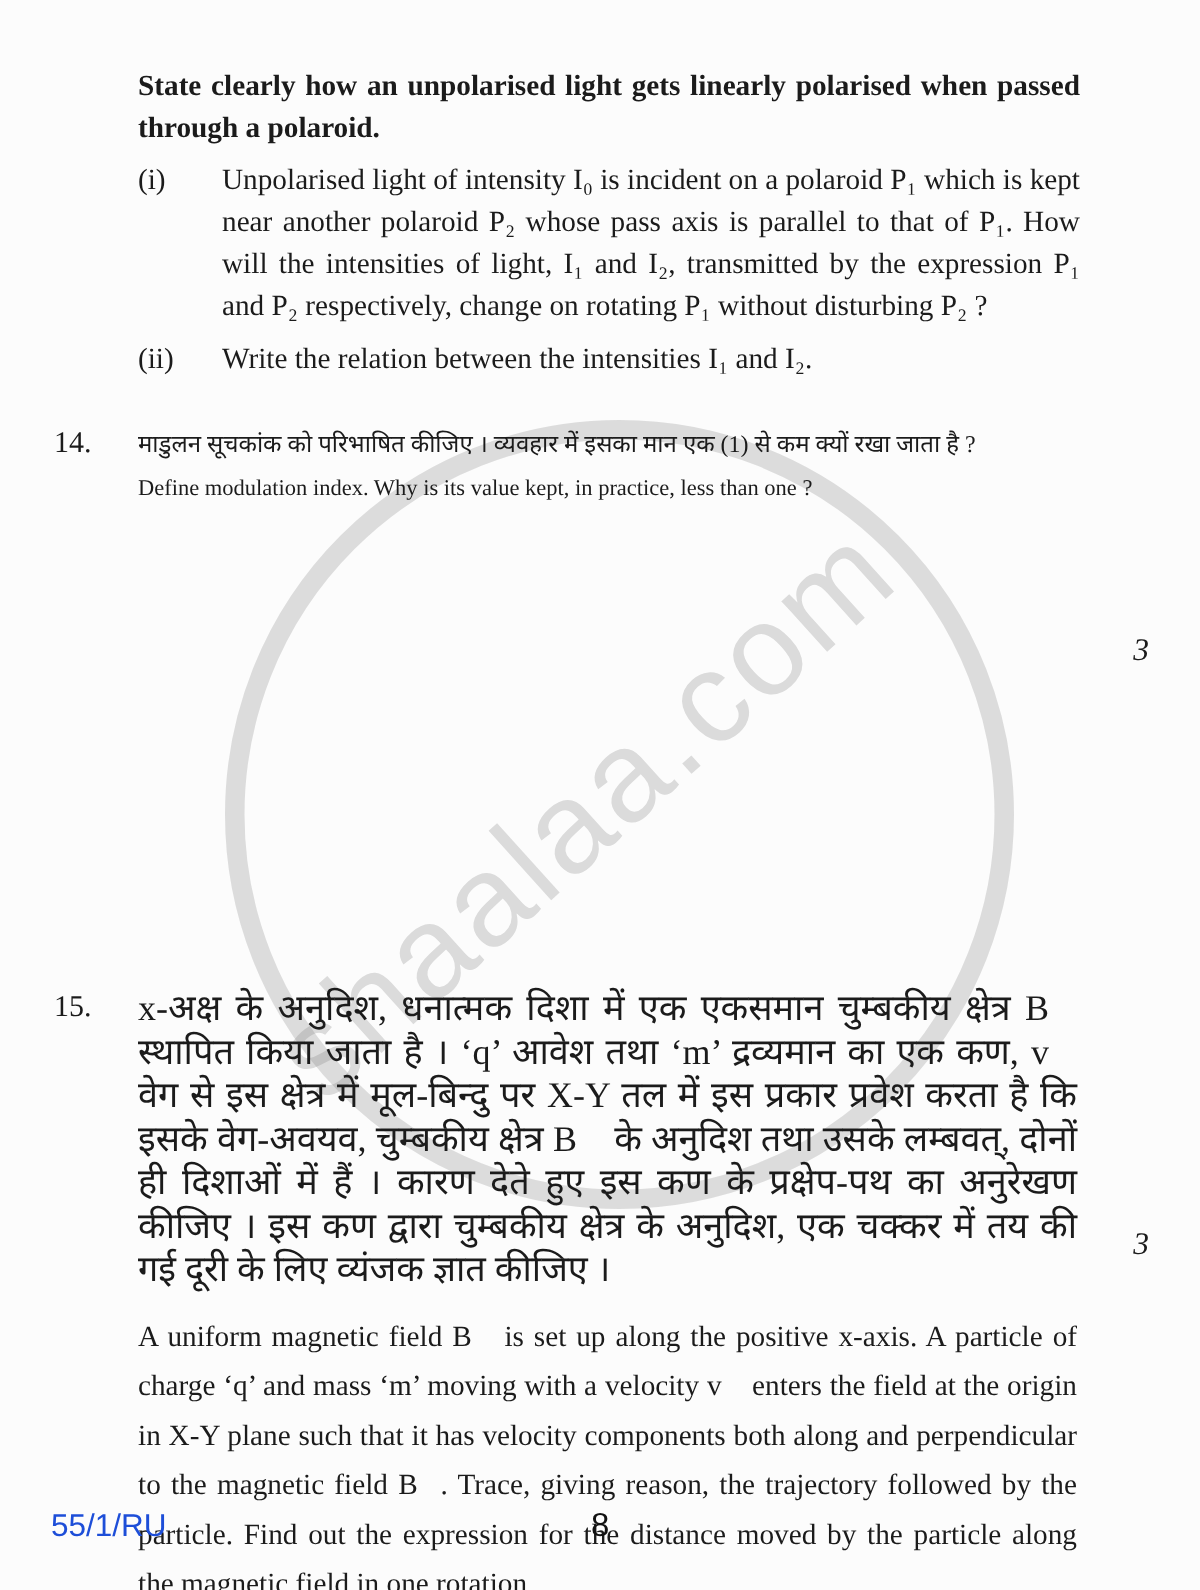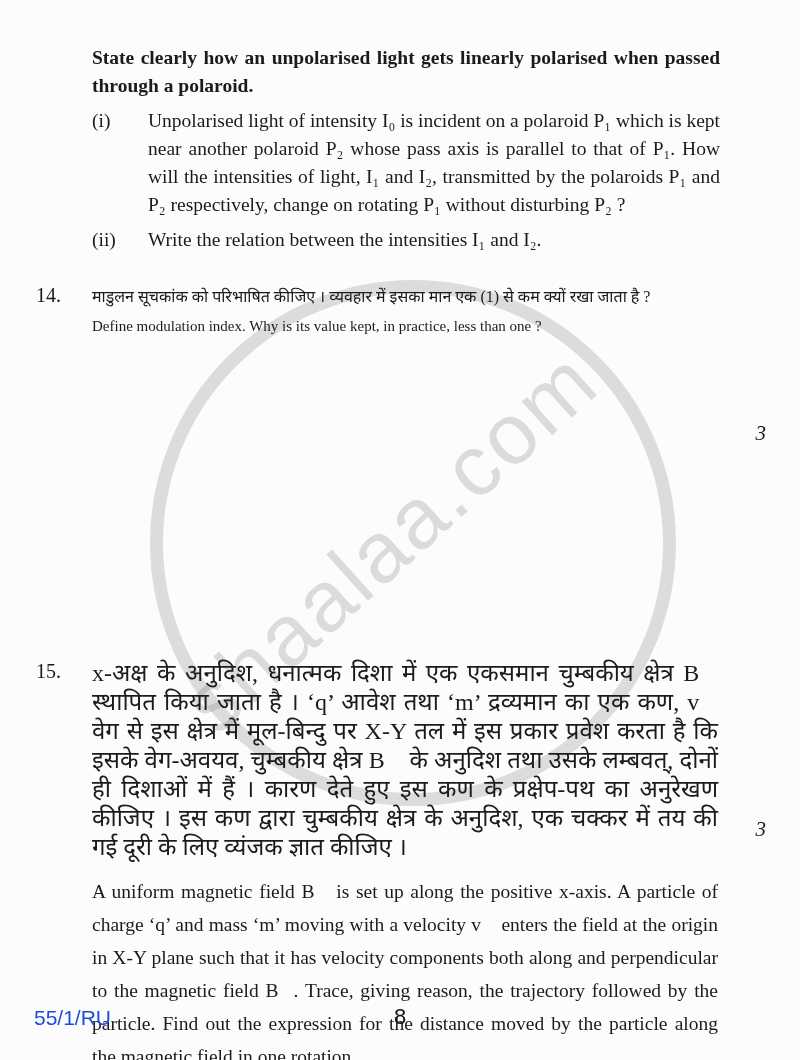--- a/index.html
+++ b/index.html
@@ -97,21 +97,21 @@
 
 <div class="page">
 
   <div class="watermark-ring"></div>
   <div class="watermark-text">shaalaa.com</div>
 
   <div class="intro">
     <div class="stem">State clearly how an unpolarised light gets linearly polarised when passed through a polaroid.</div>
     <div class="subq">
       <div class="subq-label">(i)</div>
-      <div class="subq-text">Unpolarised light of intensity I₀ is incident on a polaroid P₁ which is kept near another polaroid P₂ whose pass axis is parallel to that of P₁. How will the intensities of light, I₁ and I₂, transmitted by the polaroids P₁ and P₂ respectively, change on rotating P₁ without disturbing P₂ ?</div>
+      <div class="subq-text">Unpolarised light of intensity I₀ is incident on a polaroid P₁ which is kept near another polaroid P₂ whose pass axis is parallel to that of P₁. How will the intensities of light, I₁ and I₂, transmitted by the expression P₁ and P₂ respectively, change on rotating P₁ without disturbing P₂ ?</div>
     </div>
     <div class="subq">
       <div class="subq-label">(ii)</div>
       <div class="subq-text">Write the relation between the intensities I₁ and I₂.</div>
     </div>
   </div>
 
   <div class="question q14">
     <span class="q-number">14.</span>
     <div class="hindi-stem">माडुलन सूचकांक को परिभाषित कीजिए । व्यवहार में इसका मान एक (1) से कम क्यों रखा जाता है ?</div>

